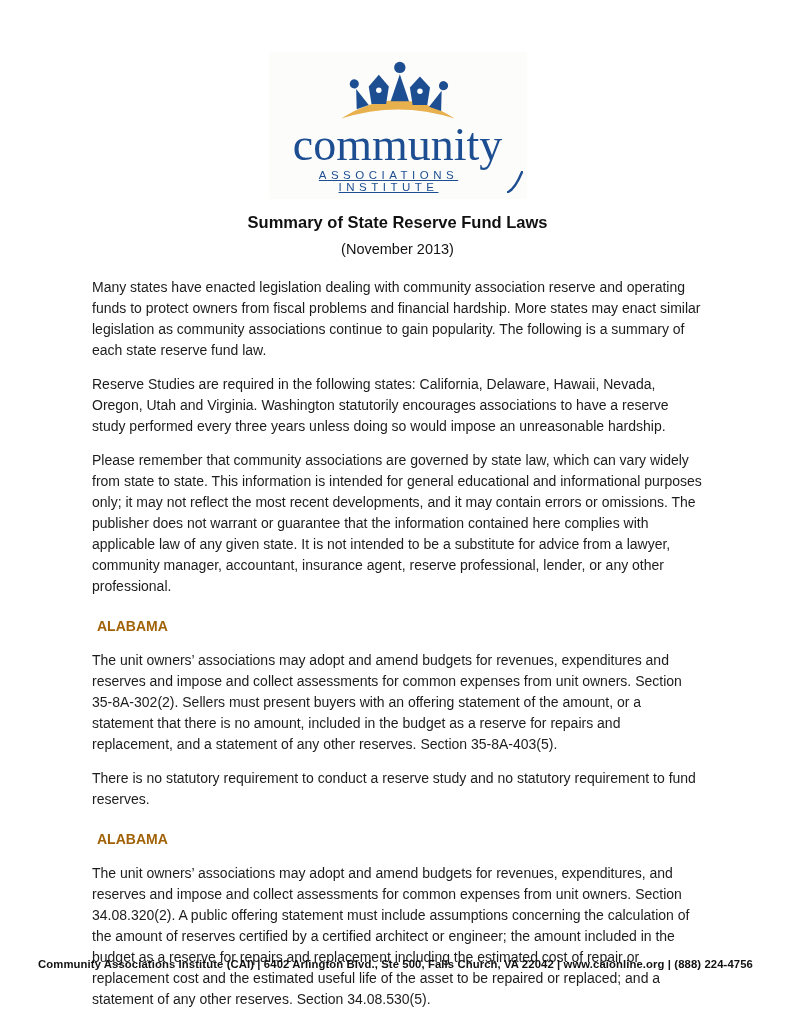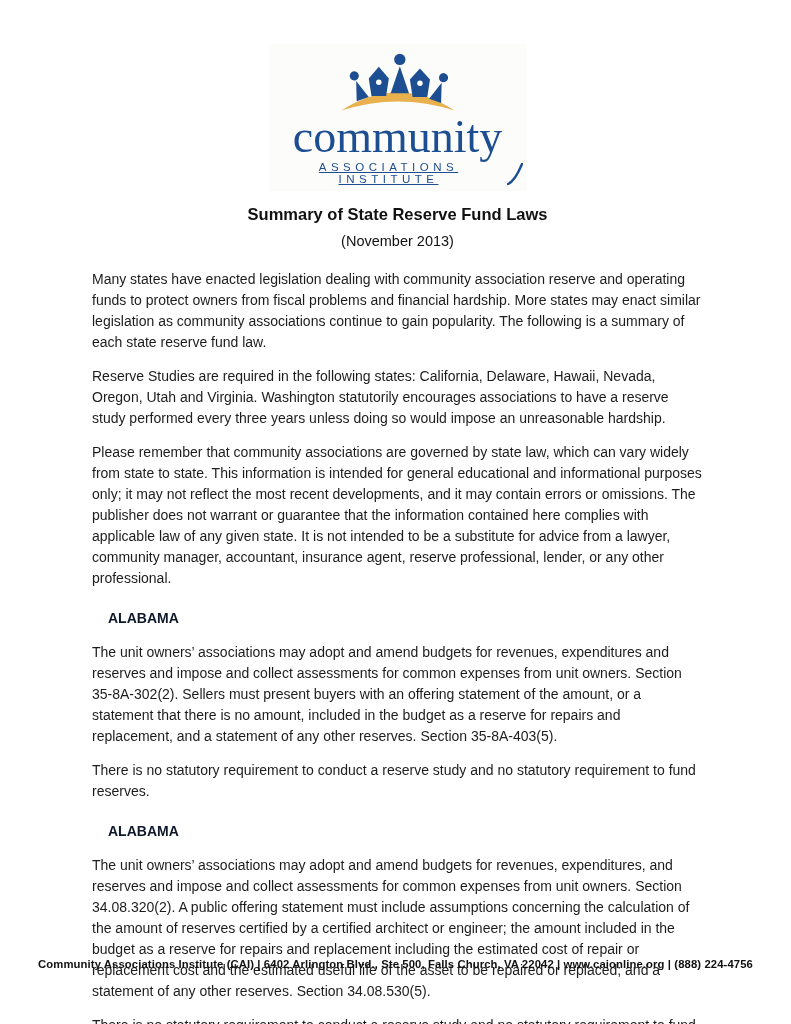--- a/index.html
+++ b/index.html
@@ -11,21 +11,21 @@
     margin: 0 auto;
     background: #ffffff;
     font-family: "Liberation Sans", sans-serif;
     color: #1c1c1c;
     overflow: hidden;
     padding: 44px 88px 0 92px;
   }
   
   .logo-block {
     width: 258px;
-    margin: 0 auto;
+    margin: 8px auto;
     text-align: center;
     background: #fcfcfb;
     padding: 8px 4px 6px;
   }
   .logo-icon svg { display: block; margin: 0 auto -4px; }
   .wordmark {
     font-family: "Liberation Serif", "DejaVu Serif", serif;
     font-size: 46px;
     line-height: 1.0;
     font-weight: 400;
@@ -60,22 +60,22 @@
     font-size: 14.5px;
     margin: 0 0 20px;
     color: #111;
   }
   
   .content { font-size: 14px; line-height: 21px; }
   .content p { margin: 12px 0 13px; }
   .state-heading {
     font-size: 14px;
     font-weight: bold;
-    margin: 19px 16px 13px;
-    color: #0f172a;
+    margin: 19px 5px 13px;
+    color: #a16207;
   }
   
   .page-footer {
     position: absolute;
     left: 0;
     right: 0;
     bottom: 54px;
     text-align: center;
     font-size: 11.3px;
     font-weight: bold;

